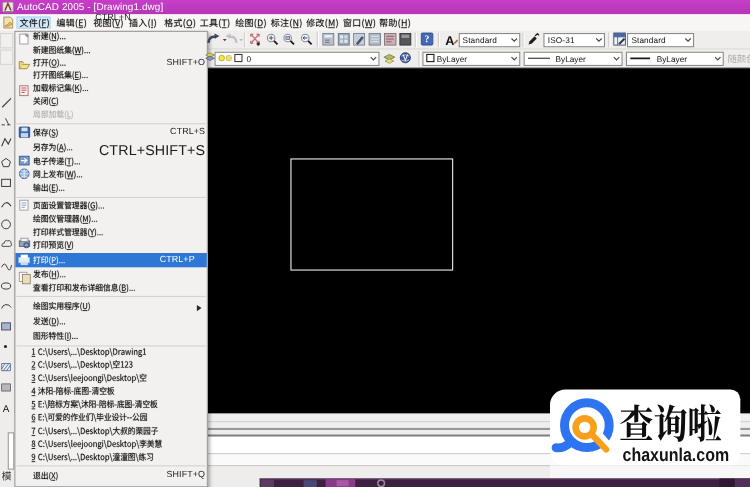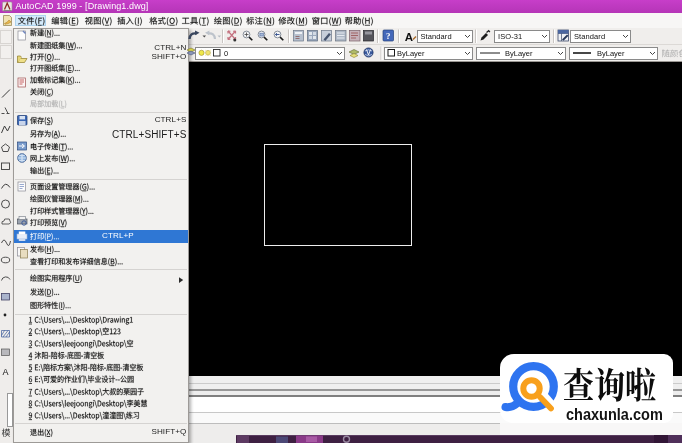--- a/index.html
+++ b/index.html
@@ -1,15 +1,15 @@
 <!DOCTYPE html>
 <html><head><meta charset="utf-8"><style>html,body{margin:0;padding:0;width:682px;height:443px;overflow:hidden;font-family:"Liberation Sans",sans-serif;-webkit-font-smoothing:antialiased}</style></head><body>
 <div style="position:absolute;left:0;top:0;width:682px;height:443px;background:#f0eeec"></div>
 <div style="position:absolute;left:0;top:0;width:682px;height:12.5px;background:linear-gradient(#c73ec9,#b535b7)"></div>
-<div style="position:absolute;left:15.5px;top:1px;font-size:9px;color:#fff;letter-spacing:0.1px">AutoCAD 1999 - [Drawing1.dwg]</div>
+<div style="position:absolute;left:15.5px;top:1px;font-size:9px;color:#fff;letter-spacing:0.1px">AutoCAD 2005 - [Drawing1.dwg]</div>
 <div style="position:absolute;left:0;top:12.5px;width:682px;height:15.5px;background:#f7f6f5"></div>
 <div style="position:absolute;left:14.5px;top:14.5px;width:31.5px;height:11.5px;background:#d4eafb;border:1px solid #abd2ee;box-sizing:border-box"></div>
 <div style="position:absolute;left:0;top:28px;width:682px;height:33.5px;background:#f0eeec;border-bottom:1px solid #9a9692;box-sizing:border-box"></div>
 <div style="position:absolute;left:0;top:44px;width:682px;height:1px;background:#dcd9d6"></div>
 <div style="position:absolute;left:13px;top:61.5px;width:669px;height:314px;background:#000"></div>
 <div style="position:absolute;left:264px;top:144px;width:148px;height:102px;border:1px solid #ededed;box-sizing:border-box"></div>
 <div style="position:absolute;left:13px;top:375.5px;width:669px;height:7px;background:#efefef;border-bottom:1px solid #cbcbcb"></div>
 <div style="position:absolute;left:13px;top:383.5px;width:669px;height:5px;background:#efefef"></div>
 <div style="position:absolute;left:13px;top:388.5px;width:669px;height:2px;background:#989898"></div>
 <div style="position:absolute;left:13px;top:390.5px;width:669px;height:4.5px;background:#ededed"></div>
@@ -68,25 +68,25 @@
     <path d="M1 1 l2.5 2.5 L6 1" stroke="#444" stroke-width="1" fill="none"></path>
   </svg>
 <div style="position:absolute;left:597px;top:49px;font-size:7.5px;color:#111">ByLayer</div>
 <div style="position:absolute;left:13px;top:28px;width:175.5px;height:414.5px;background:#f2f1ef;border:1px solid #9d9a97;box-sizing:border-box;box-shadow:2px 2px 3px rgba(0,0,0,0.3)"></div>
 <div style="position:absolute;left:15px;top:112.1px;width:172px;height:1px;background:#d5d3d1"></div>
 <div style="position:absolute;left:15px;top:179.4px;width:172px;height:1px;background:#d5d3d1"></div>
 <div style="position:absolute;left:15px;top:269.3px;width:172px;height:1px;background:#d5d3d1"></div>
 <div style="position:absolute;left:15px;top:313.6px;width:172px;height:1px;background:#d5d3d1"></div>
 <div style="position:absolute;left:15px;top:422.6px;width:172px;height:1px;background:#d5d3d1"></div>
 <div style="position:absolute;left:14px;top:230px;width:173.5px;height:12.5px;background:#2f77d4"></div>
-<div style="position:absolute;left:86.5px;top:43px;width:100px;text-align:right;font-size:8.1px;color:#1c1c1c;letter-spacing:0.1px">CTRL+N</div>
+<div style="position:absolute;left:86.5px;top:11px;width:100px;font-size:8.1px;color:#1c1c1c;letter-spacing:0.1px">CTRL+N</div>
 <div style="position:absolute;left:86.5px;top:51.7px;width:100px;text-align:right;font-size:8.1px;color:#1c1c1c;letter-spacing:0.1px">SHIFT+O</div>
 <div style="position:absolute;left:86.5px;top:115.4px;width:100px;text-align:right;font-size:8.1px;color:#1c1c1c;letter-spacing:0.1px">CTRL+S</div>
-<div style="position:absolute;left:86.5px;top:129.2px;width:100px;text-align:right;font-size:10px;color:#1c1c1c;letter-spacing:0.1px">CTRL+SHIFT+S</div>
-<div style="position:absolute;left:102px;top:231.2px;width:100px;text-align:left;font-size:8.1px;color:#ffffff;letter-spacing:0.1px">CTRL+P</div>
+<div style="position:absolute;left:86.5px;top:129.2px;width:100px;text-align:right;font-size:13px;color:#1c1c1c;letter-spacing:0.1px">CTRL+SHIFT+S</div>
+<div style="position:absolute;left:77px;top:231.2px;width:100px;text-align:right;font-size:8.1px;color:#ffffff;letter-spacing:0.1px">CTRL+P</div>
 <div style="position:absolute;left:86.5px;top:427.2px;width:100px;text-align:right;font-size:8.1px;color:#1c1c1c;letter-spacing:0.1px">SHIFT+Q</div>
 <svg width="682" height="443" viewBox="0 0 682 443" style="position:absolute;left:0;top:0;z-index:50">
     <defs>
       <path id="g0" d="M423 823C453 774 485 707 497 666L580 693C566 734 531 799 501 847ZM50 664V590H206C265 438 344 307 447 200C337 108 202 40 36 -7C51 -25 75 -60 83 -78C250 -24 389 48 502 146C615 46 751 -28 915 -73C928 -52 950 -20 967 -4C807 36 671 107 560 201C661 304 738 432 796 590H954V664ZM504 253C410 348 336 462 284 590H711C661 455 592 344 504 253Z"></path>
       <path id="g1" d="M317 341V268H604V-80H679V268H953V341H679V562H909V635H679V828H604V635H470C483 680 494 728 504 775L432 790C409 659 367 530 309 447C327 438 359 420 373 409C400 451 425 504 446 562H604V341ZM268 836C214 685 126 535 32 437C45 420 67 381 75 363C107 397 137 437 167 480V-78H239V597C277 667 311 741 339 815Z"></path>
       <path id="g2" d="M239 -196 295 -171C209 -29 168 141 168 311C168 480 209 649 295 792L239 818C147 668 92 507 92 311C92 114 147 -47 239 -196Z"></path>
       <path id="g3" d="M101 0H193V329H473V407H193V655H523V733H101Z"></path>
       <path id="g4" d="M99 -196C191 -47 246 114 246 311C246 507 191 668 99 818L42 792C128 649 171 480 171 311C171 141 128 -29 42 -171Z"></path>
       <path id="g5" d="M40 54 58 -15C140 18 245 61 346 103L332 163C223 121 114 79 40 54ZM61 423C75 430 98 435 205 450C167 386 132 335 116 316C87 278 66 252 45 248C53 230 64 196 68 182C87 194 118 204 339 255C336 271 333 298 334 317L167 282C238 374 307 486 364 597L303 632C286 593 265 554 245 517L133 505C190 593 246 706 287 815L215 840C179 719 112 587 91 554C71 520 55 496 38 491C46 473 57 438 61 423ZM624 350V202H541V350ZM675 350H746V202H675ZM481 412V-72H541V143H624V-47H675V143H746V-46H797V143H871V-7C871 -14 868 -16 861 -17C854 -17 836 -17 814 -16C822 -32 829 -56 831 -73C867 -73 890 -71 908 -62C926 -52 930 -35 930 -8V413L871 412ZM797 350H871V202H797ZM605 826C621 798 637 762 648 732H414V515C414 361 405 139 314 -21C329 -28 360 -50 372 -63C465 99 482 335 483 498H920V732H729C717 765 697 811 675 846ZM483 668H850V561H483Z"></path>
       <path id="g6" d="M551 751H819V650H551ZM482 808V594H892V808ZM81 332C89 340 119 346 153 346H244V202L40 167L56 94L244 132V-76H313V146L427 169L423 234L313 214V346H405V414H313V568H244V414H148C176 483 204 565 228 650H412V722H247C255 756 263 791 269 825L196 840C191 801 183 761 174 722H47V650H157C136 570 115 504 105 479C88 435 75 403 58 398C66 380 77 346 81 332ZM815 472V386H560V472ZM400 76 412 8 815 40V-80H885V46L959 52L960 115L885 110V472H953V535H423V472H491V82ZM815 329V242H560V329ZM815 185V105L560 86V185Z"></path>

